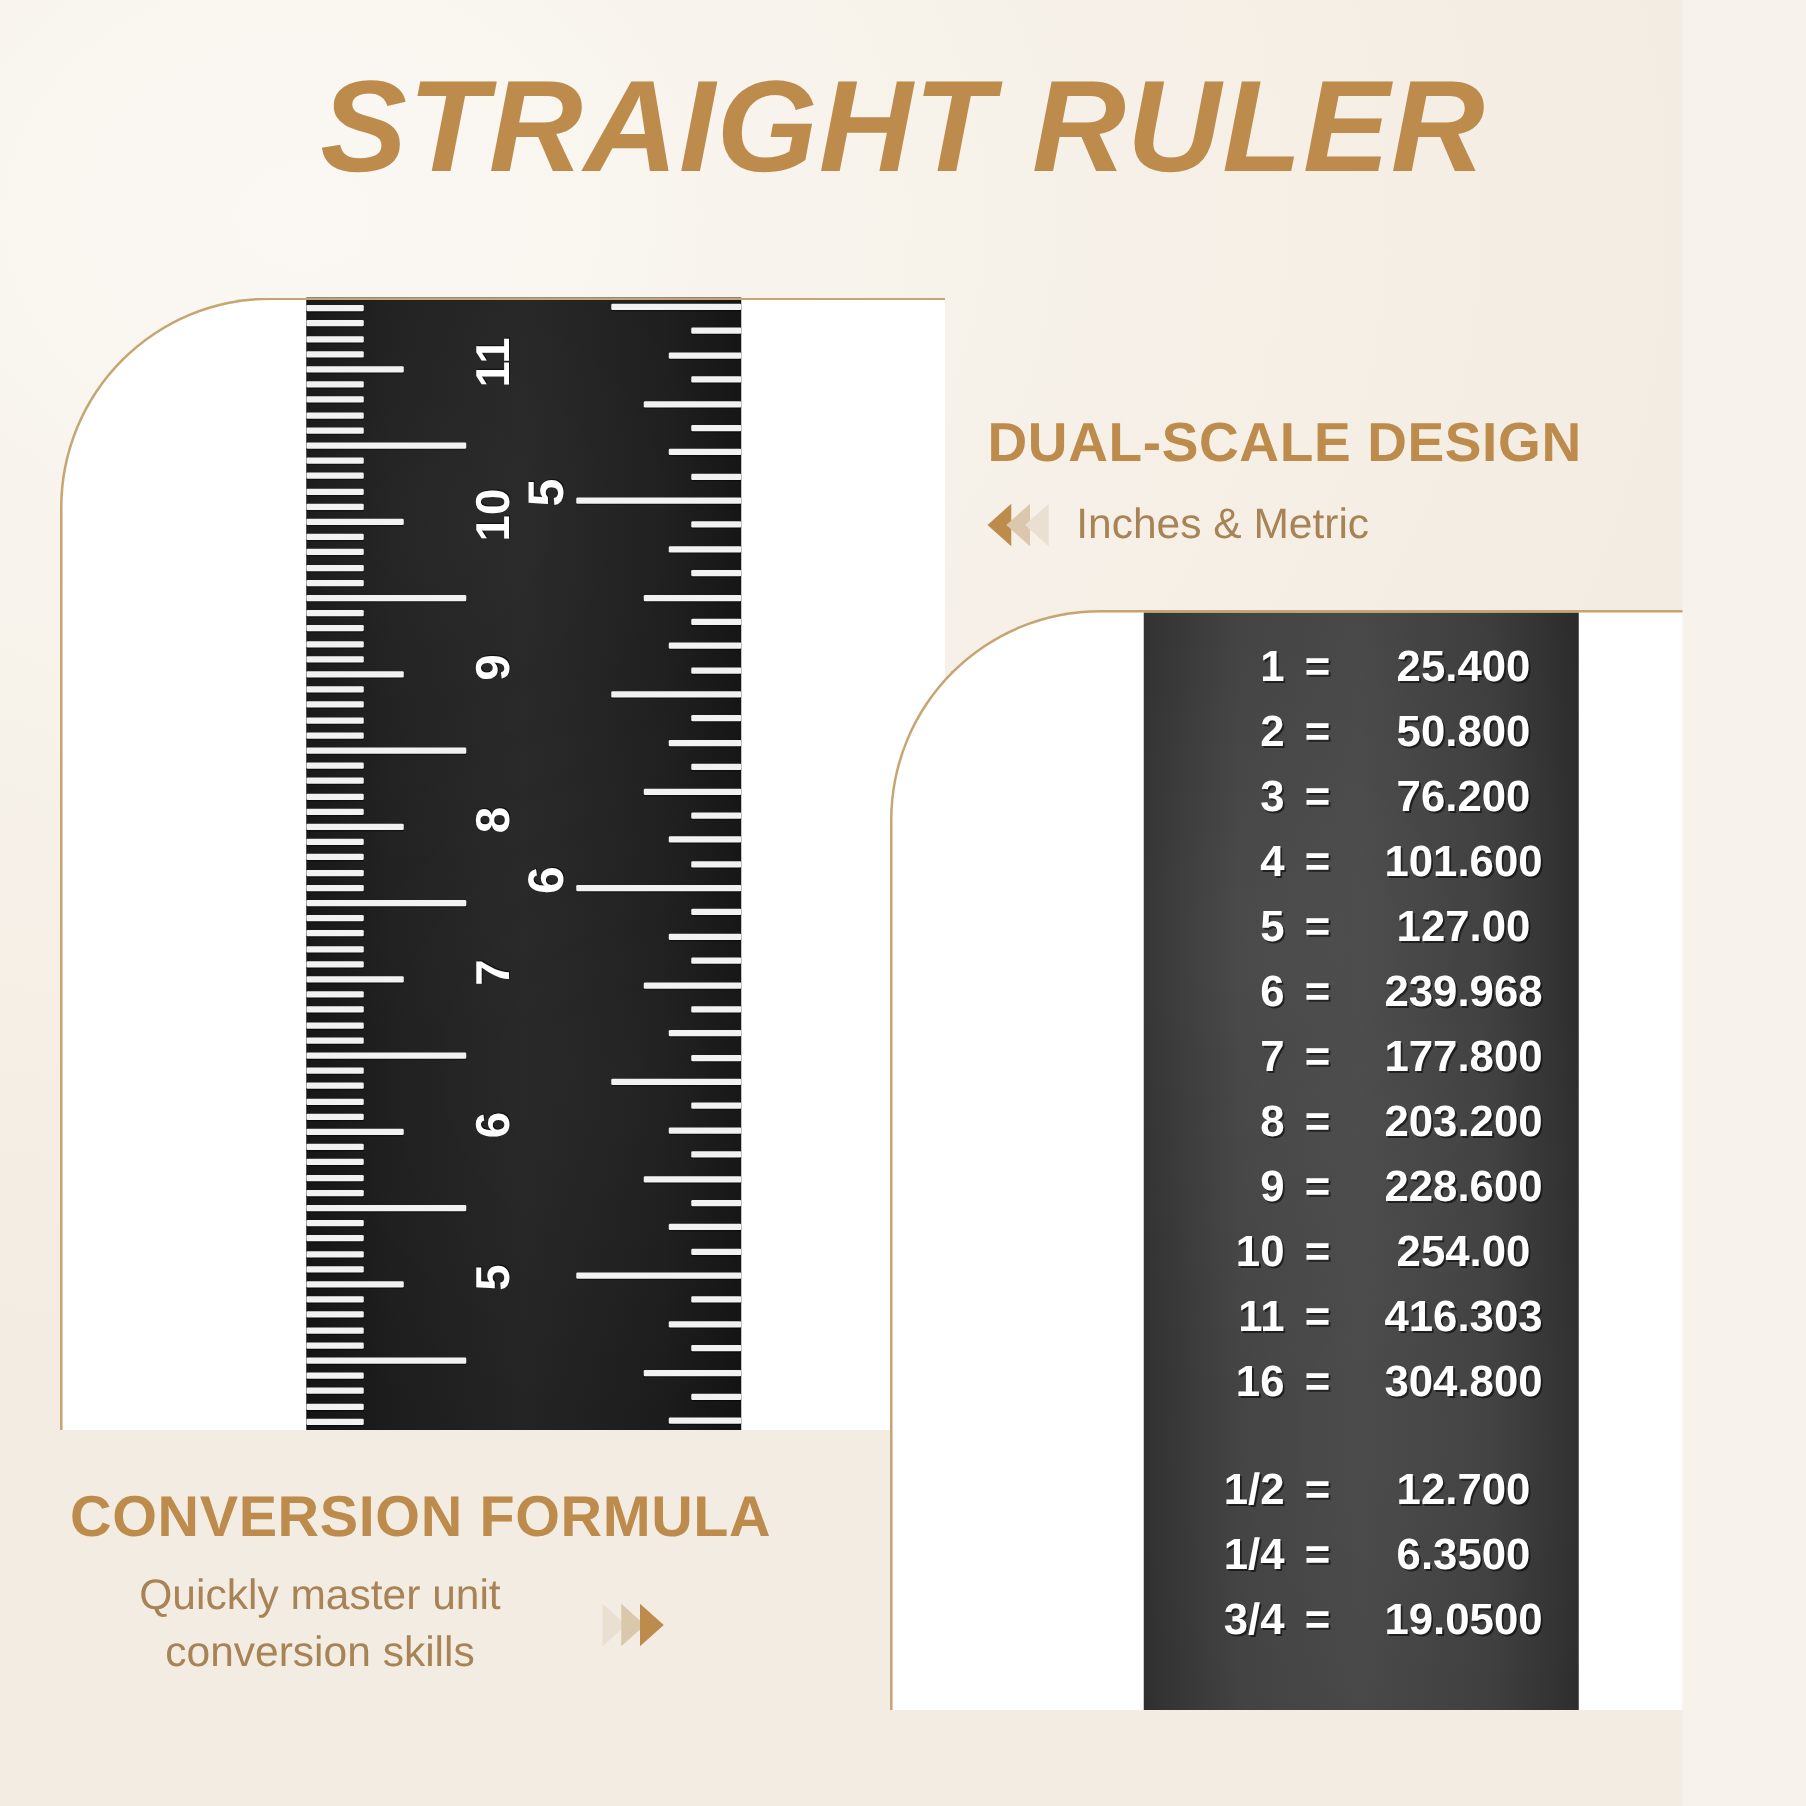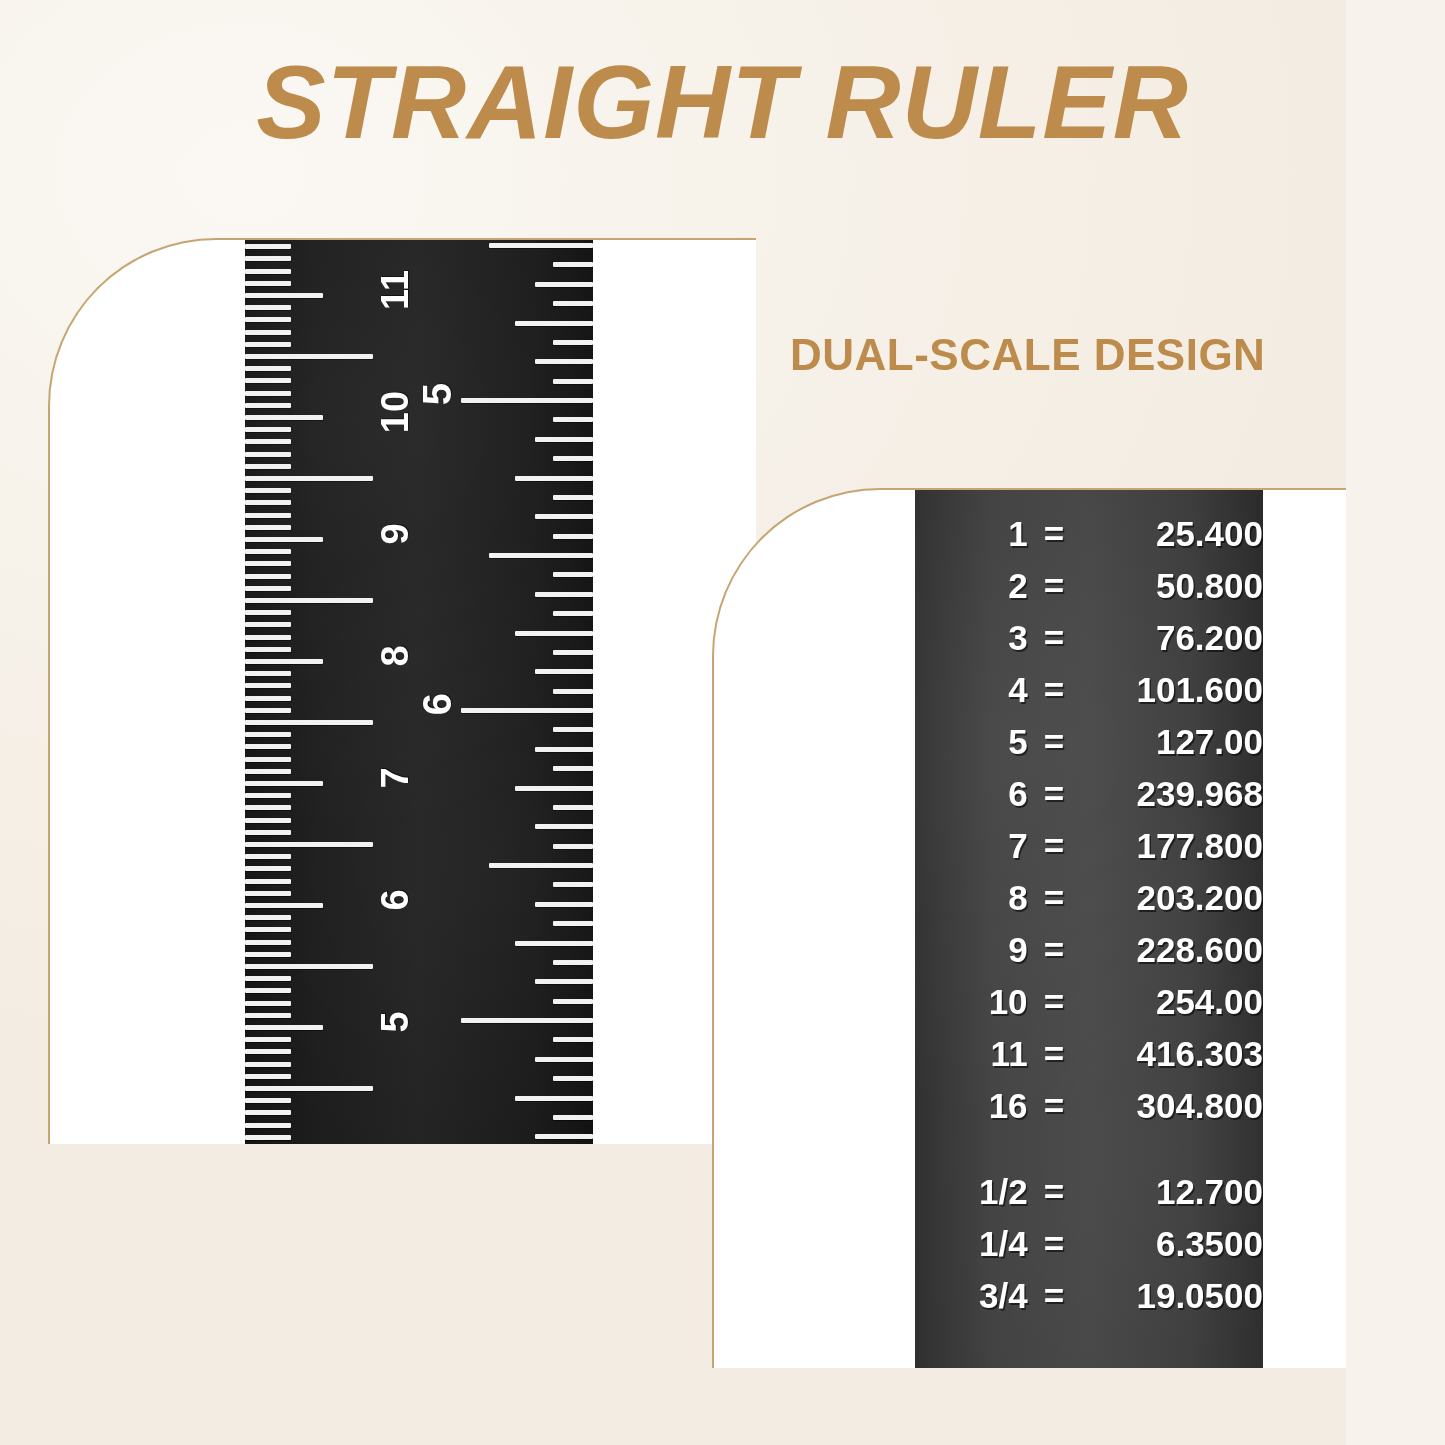--- a/index.html
+++ b/index.html
@@ -177,21 +177,21 @@
     justify-content: center;
     align-items: baseline;
     font-size: 35px;
     font-weight: bold;
     line-height: 1;
     margin-bottom: 17px;
     text-shadow: 1.5px 1.5px 0 rgba(0,0,0,0.55);
   }
   .conv-row .c-left { width: 116px; text-align: right; padding-right: 10px; }
   .conv-row .c-eq   { width: 34px; text-align: center; }
-  .conv-row .c-right{ width: 190px; text-align: right; padding-left: 8px; }
+  .conv-row .c-right{ width: 190px; text-align: center; padding-left: 8px; }
   .conv-gap { height: 34px; }
 
   
   #dual-block {
     position: absolute;
     left: 790px;
     top: 330px;
     width: 600px;
   }
   .section-title {
@@ -389,20 +389,28 @@
         <div class="ruler-num num-metric" style="left: 128px; top: 765px; width: 44px; text-align: center;">5</div>
         <div class="ruler-num num-inch" style="right: 132px; top: 136px; width: 48px; text-align: center;">5</div>
         <div class="ruler-num num-inch" style="right: 132px; top: 446px; width: 48px; text-align: center;">6</div>
       </div>
 
   </div>
   <div id="left-card-frame" class="card-frame"></div>
 
   <div id="dual-block">
     <div class="section-title">DUAL-SCALE DESIGN</div>
+    <div id="dual-sub-row">
+      <div class="chev-group" id="dual-chevrons">
+          <div class="chev chev-left" style="color: rgb(189, 140, 76);"></div>
+          <div class="chev chev-left" style="color: rgb(219, 200, 172);"></div>
+          <div class="chev chev-left" style="color: rgb(234, 224, 210);"></div>
+        </div>
+      <div class="section-sub">Inches &amp; Metric</div>
+    </div>
   </div>
 
   <div id="right-card-white" class="card-white"></div>
   <div id="conv-panel">
     <div id="conv-inner">
       <div id="conv-rows">
           <div class="conv-row">
             <span class="c-left">1</span>
             <span class="c-eq">=</span>
             <span class="c-right">25.400</span>
@@ -476,14 +484,28 @@
           <div class="conv-row">
             <span class="c-left">3/4</span>
             <span class="c-eq">=</span>
             <span class="c-right">19.0500</span>
           </div>
         </div>
     </div>
   </div>
   <div id="right-card-frame" class="card-frame"></div>
 
+  <div id="conv-block">
+    <div class="section-title">CONVERSION FORMULA</div>
+    <div id="conv-sub-row">
+      <div class="sub-lines">
+        <div>Quickly master unit</div>
+        <div>conversion skills</div>
+      </div>
+      <div class="chev-group" id="formula-chevrons">
+          <div class="chev chev-right" style="color: rgb(234, 224, 210);"></div>
+          <div class="chev chev-right" style="color: rgb(219, 200, 172);"></div>
+          <div class="chev chev-right" style="color: rgb(189, 140, 76);"></div>
+        </div>
+    </div>
+  </div>
 
 </div>
 
 </body></html>

